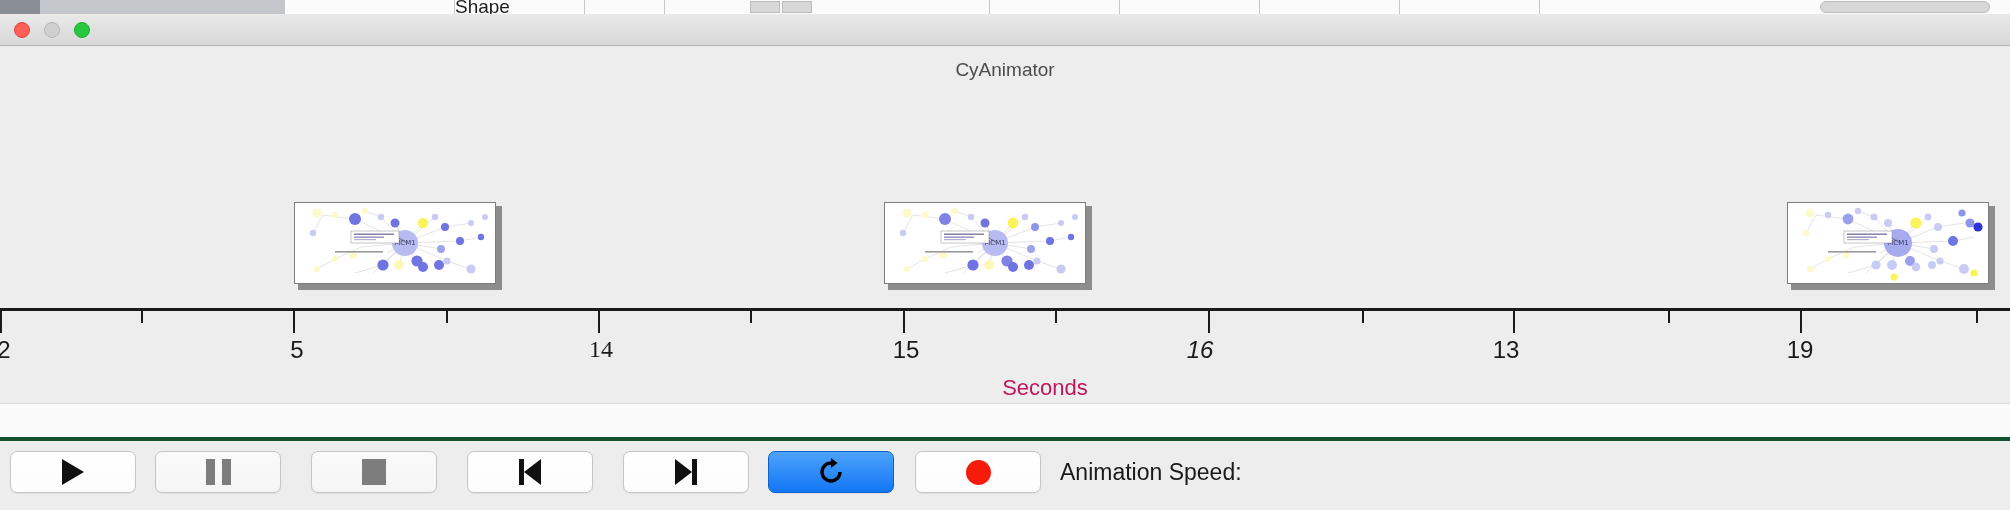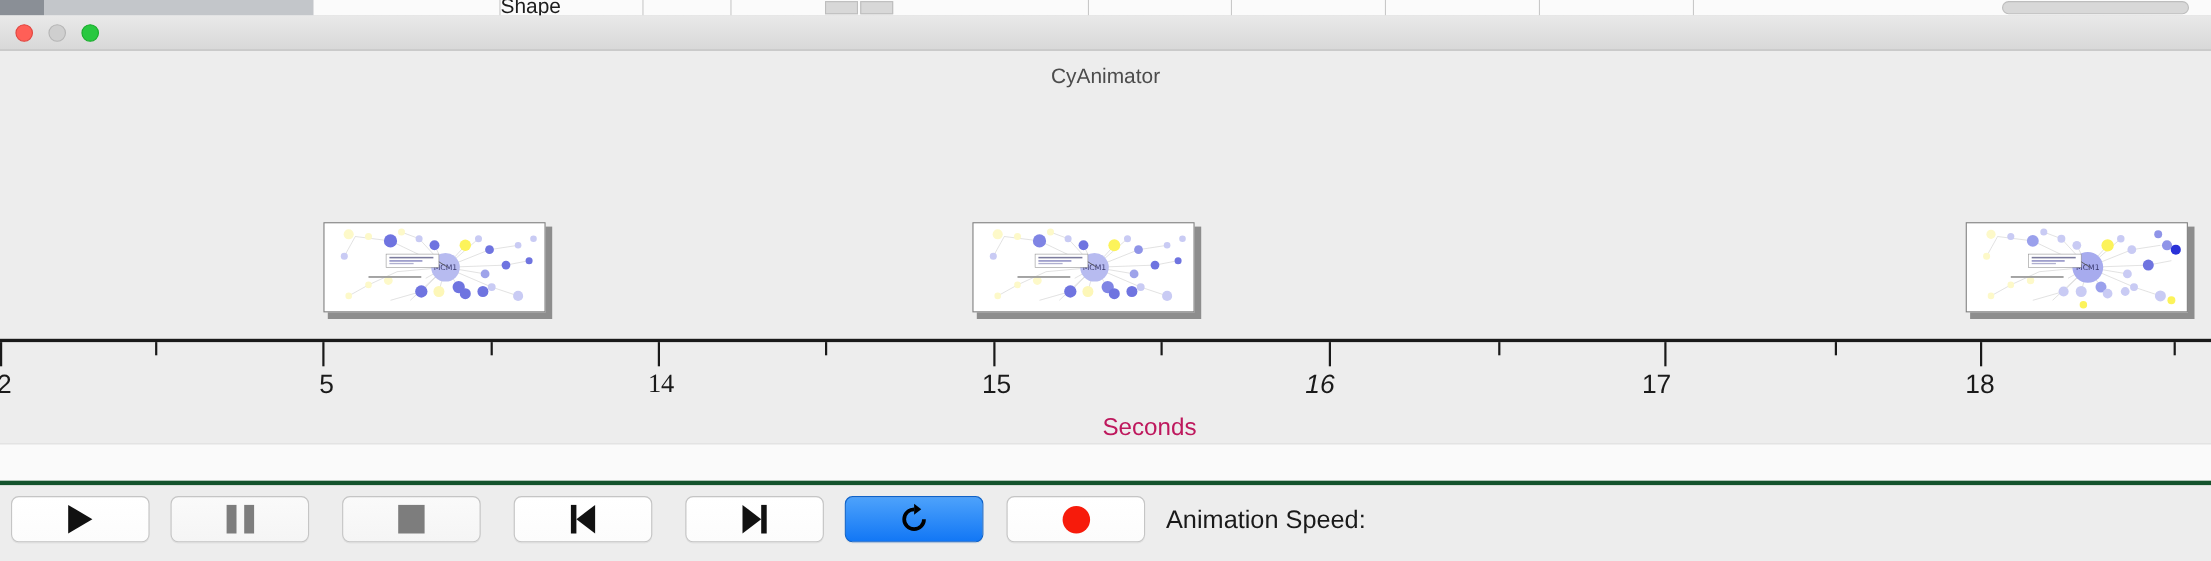--- a/index.html
+++ b/index.html
@@ -309,22 +309,22 @@
     <div class="tick major" style="left:903px;"></div>
     <div class="tick major" style="left:1208px;"></div>
     <div class="tick major" style="left:1513px;"></div>
     <div class="tick major" style="left:1800px;"></div>
 
     <div class="tick-label" style="left:4px;">2</div>
     <div class="tick-label" style="left:297px;">5</div>
     <div class="tick-label" style="left:601px;font-family:Liberation Serif, serif;">14</div>
     <div class="tick-label" style="left:906px;">15</div>
     <div class="tick-label" style="left:1200px;font-style:italic;">16</div>
-    <div class="tick-label" style="left:1506px;">17</div>
-    <div class="tick-label" style="left:1800px;">18</div>
+    <div class="tick-label" style="left:1506px;">13</div>
+    <div class="tick-label" style="left:1800px;">19</div>
 
     <div class="axis-title">Seconds</div>
   </div>
 
   <div class="scroll-track">
     
   </div>
 
   <div class="controls">
 

